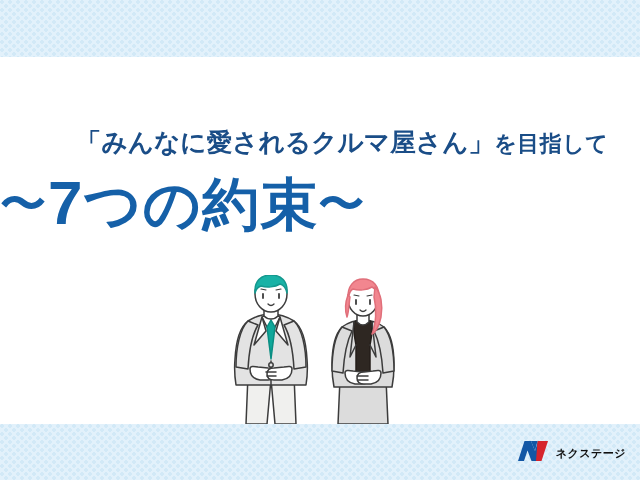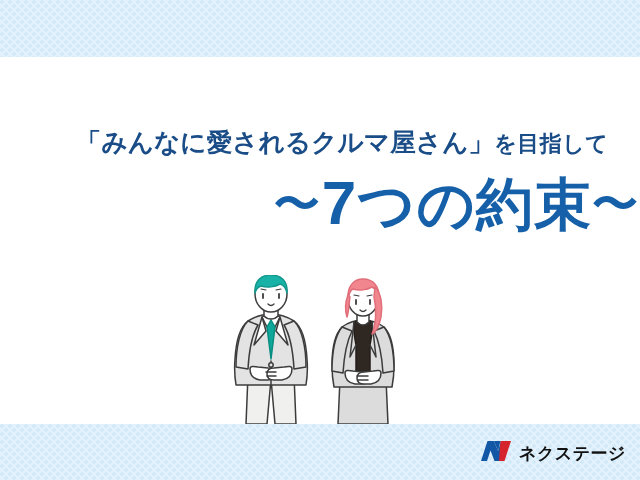--- a/index.html
+++ b/index.html
@@ -55,21 +55,21 @@
   }
   #headline .quote-part { font-size: 25.5px; }
   #headline .tail-part  { font-size: 22px; letter-spacing: 0.5px; }
 
   
   #main-heading {
     position: absolute;
     left: 0;
     top: 115px;
     width: 640px;
-    text-align: right;
+    text-align: left;
     white-space: nowrap;
     color: #1560a8;
     font-weight: bold;
     font-size: 57px;
     line-height: 1;
     letter-spacing: 1px;
   }
   #main-heading .wave { font-size: 46px; vertical-align: 4px; letter-spacing: 2px; }
   #main-heading .num  { font-size: 62px; }
 
@@ -90,21 +90,21 @@
     bottom: 14px;
     display: flex;
     align-items: center;
     gap: 7px;
     height: 26px;
   }
   #logo-mark { display: block; }
   #logo-wordmark {
     color: #101010;
     font-weight: bold;
-    font-size: 17px;
+    font-size: 11px;
     letter-spacing: 0.5px;
     line-height: 1;
     white-space: nowrap;
   }
 </style>
 </head>
 <body>
 
 <div id="slide">
 

